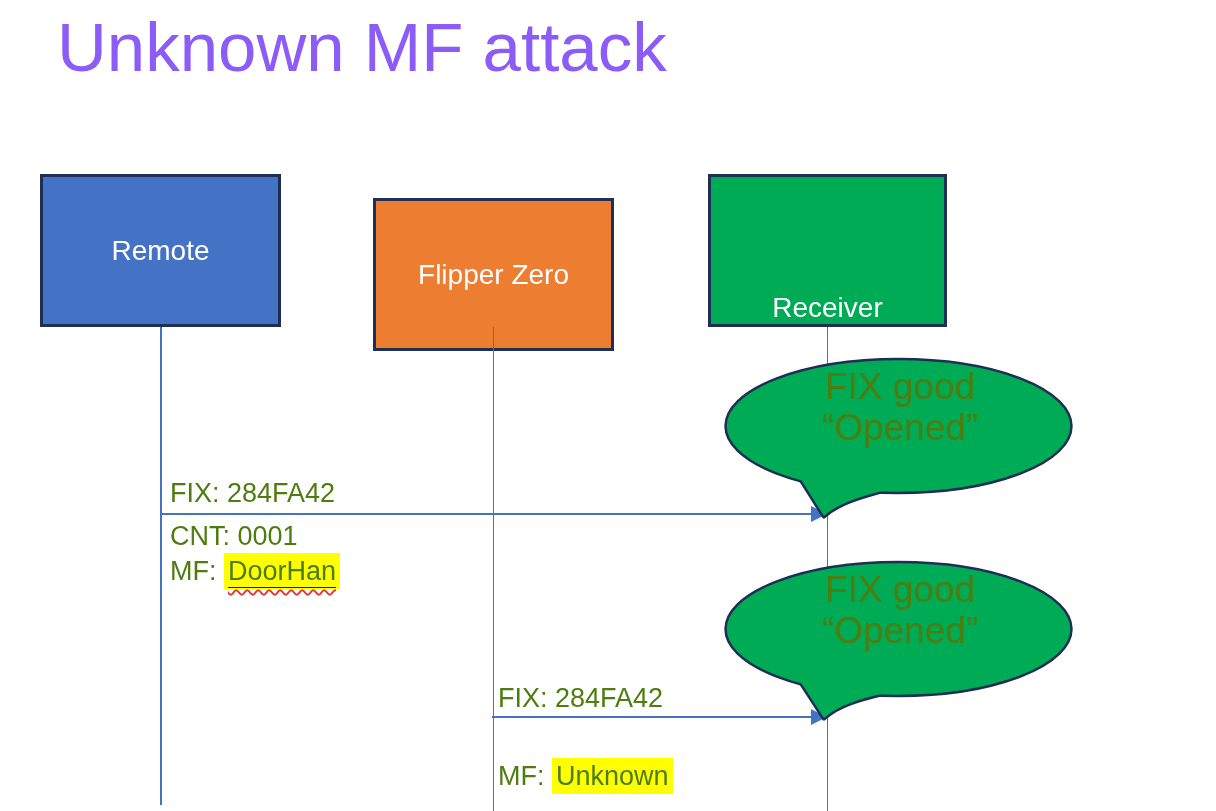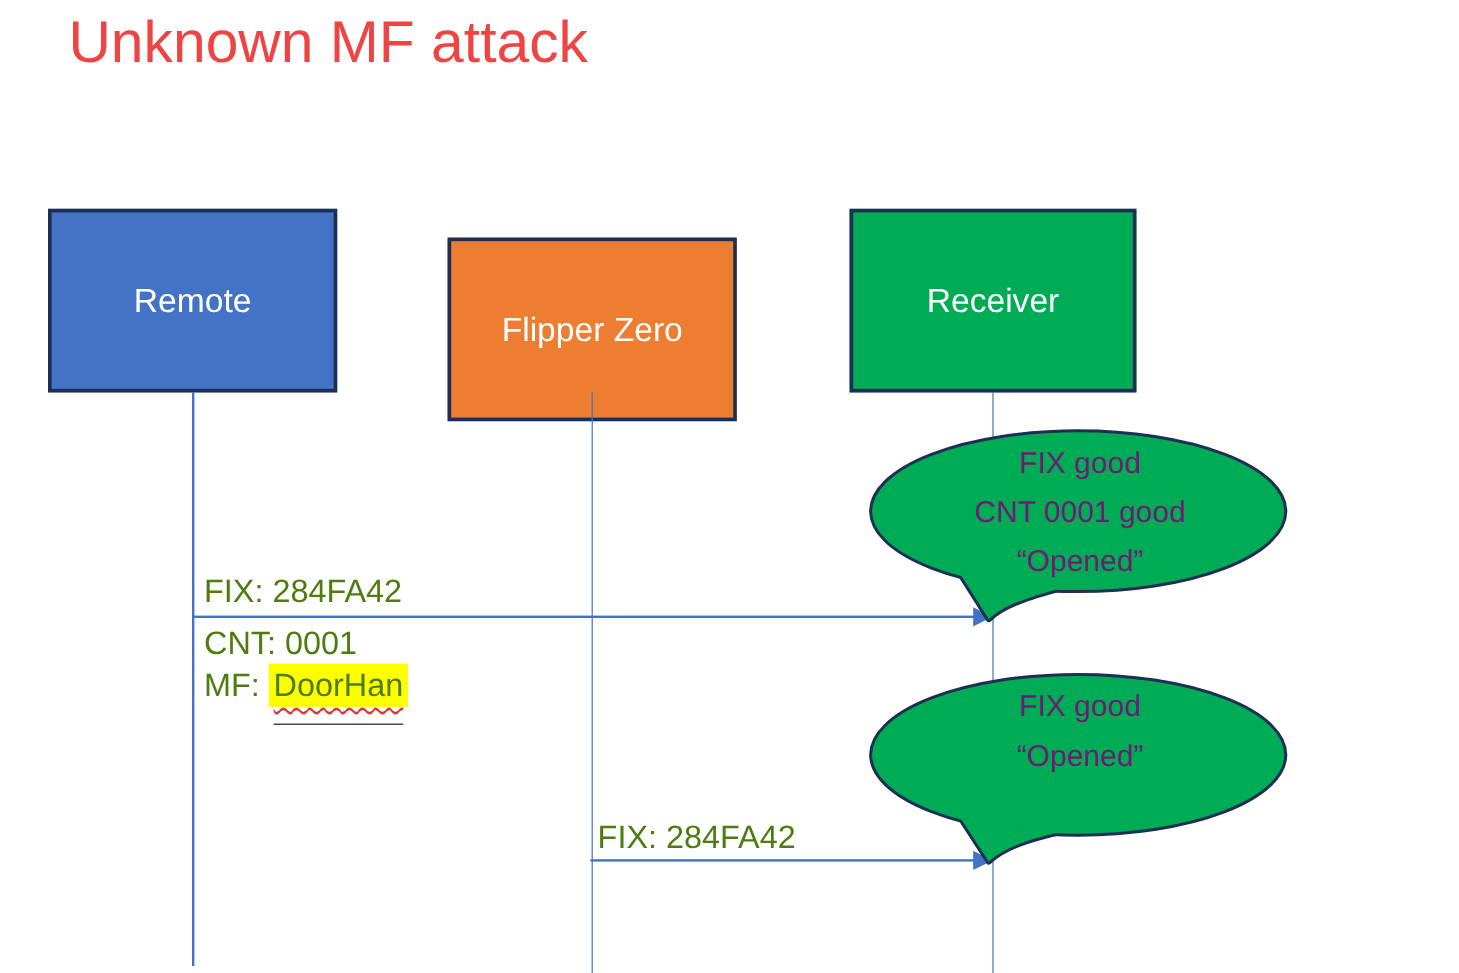--- a/index.html
+++ b/index.html
@@ -2,30 +2,30 @@
 <html><head>
 <meta charset="utf-8">
 <style>
   html,body{margin:0;padding:0;background:#fff;}
   #canvas{
     position:relative;width:1216px;height:811px;background:#ffffff;
     overflow:hidden;font-family:"Liberation Sans", sans-serif;
   }
   .slide-title{
     position:absolute;left:57px;top:8px;
-    font-size:49px;font-weight:300;letter-spacing:0px;color:#ef4444;
+    font-size:69px;font-weight:300;letter-spacing:0px;color:#8b5cf6;
     white-space:nowrap;
   }
   .actor-box{
     position:absolute;display:flex;align-items:center;justify-content:center;
     color:#ffffff;font-size:28px;border:3px solid #1e2f55;box-sizing:border-box;
   }
   .box-remote{left:40px;top:174px;width:241px;height:153px;background:#4472c4;}
   .box-flipper{left:373px;top:174px;width:241px;height:153px;background:#ed7d31;margin-top:24px;}
-  .box-receiver{left:708px;top:174px;width:239px;height:153px;background:#00ab55;}
+  .box-receiver{left:708px;top:174px;width:239px;height:153px;background:#00ab55;align-items:flex-end;}
   .lifeline{position:absolute;width:1.5px;background:#4472c4;}
   .ll-remote{left:160px;top:327px;height:478px;}
   .ll-flipper{left:492.5px;top:327px;height:484px;}
   .ll-receiver{left:826.5px;top:327px;height:484px;}
   .msg-line{position:absolute;height:2px;background:#4472c4;}
   .line-1{left:160px;top:513px;width:652px;}
   .line-2{left:492px;top:716px;width:320px;}
   .arrowhead{
     position:absolute;width:0;height:0;
     border-top:8px solid transparent;border-bottom:8px solid transparent;
@@ -36,32 +36,32 @@
   .msg-label{
     position:absolute;font-size:27px;color:#4d7c0f;white-space:nowrap;line-height:32px;
   }
   .m1-l1{left:170px;top:477px;}
   .m1-l2{left:170px;top:520px;}
   .m1-l3{left:170px;top:555px;}
   .m2-l1{left:498px;top:682px;}
   .m2-l2{left:498px;top:725px;}
   .m2-l3{left:498px;top:760px;}
   .hl{background:#ffff00;padding:3px 4px;}
-  .usolid{border-bottom:1.8px solid #1a1a1a;padding-bottom:17px;}
+  .usolid{border-bottom:1.8px solid #1a1a1a;padding-bottom:1px;}
   .spell{
     text-decoration-line:underline;text-decoration-style:wavy;
     text-decoration-color:#e0362c;text-decoration-thickness:1.5px;
     text-underline-offset:9px;
   }
   .bubble-svg{position:absolute;left:700px;width:390px;height:185px;}
   .bub-1{top:345px;}
   .bub-2{top:547px;}
   .bubble-text{
     position:absolute;left:730px;width:340px;text-align:center;
-    color:#701a75;font-size:25px;line-height:41px;white-space:nowrap;
+    color:#4d7c0f;font-size:37px;line-height:41px;white-space:nowrap;
   }
   .bt-1{top:366px;}
   .bt-2{top:569px;}
 </style>
 </head>
 <body>
 
 <div id="canvas">
 
   <div class="slide-title">Unknown MF attack</div>
@@ -82,29 +82,29 @@
 
   <div class="msg-line line-1"></div>
   <div class="arrowhead ah-1"></div>
   <div class="msg-label m1-l1">FIX: 284FA42</div>
   <div class="msg-label m1-l2">CNT: 0001</div>
   <div class="msg-label m1-l3"><span>MF: </span><span class="hl spell"><span class="usolid">DoorHan</span></span></div>
 
   <div class="msg-line line-2"></div>
   <div class="arrowhead ah-2"></div>
   <div class="msg-label m2-l1">FIX: 284FA42</div>
+  <div class="msg-label m2-l3"><span>MF: </span><span class="hl">Unknown</span></div>
 
   <svg class="bubble-svg bub-1" viewBox="0 0 390 185">
     <path d="M 100 133 L 124 171 C 138 158, 160 152, 185 145 Z" fill="#00ab55" stroke="#1e2f55" stroke-width="5" stroke-linejoin="round"></path>
     <ellipse cx="198.5" cy="81" rx="173" ry="67" fill="#00ab55" stroke="#1e2f55" stroke-width="2.5"></ellipse>
     <path d="M 100 133 L 124 171 C 138 158, 160 152, 185 145 Z" fill="#00ab55"></path>
   </svg>
   <div class="bubble-text bt-1">
     <div>FIX good</div>
-    <div>CNT 0001 good</div>
     <div>“Opened”</div>
   </div>
 
   <svg class="bubble-svg bub-2" viewBox="0 0 390 185">
     <path d="M 100 134 L 124 171 C 138 158, 160 152, 185 146 Z" fill="#00ab55" stroke="#1e2f55" stroke-width="5" stroke-linejoin="round"></path>
     <ellipse cx="198.5" cy="82" rx="173" ry="67" fill="#00ab55" stroke="#1e2f55" stroke-width="2.5"></ellipse>
     <path d="M 100 134 L 124 171 C 138 158, 160 152, 185 146 Z" fill="#00ab55"></path>
   </svg>
   <div class="bubble-text bt-2">
     <div>FIX good</div>

